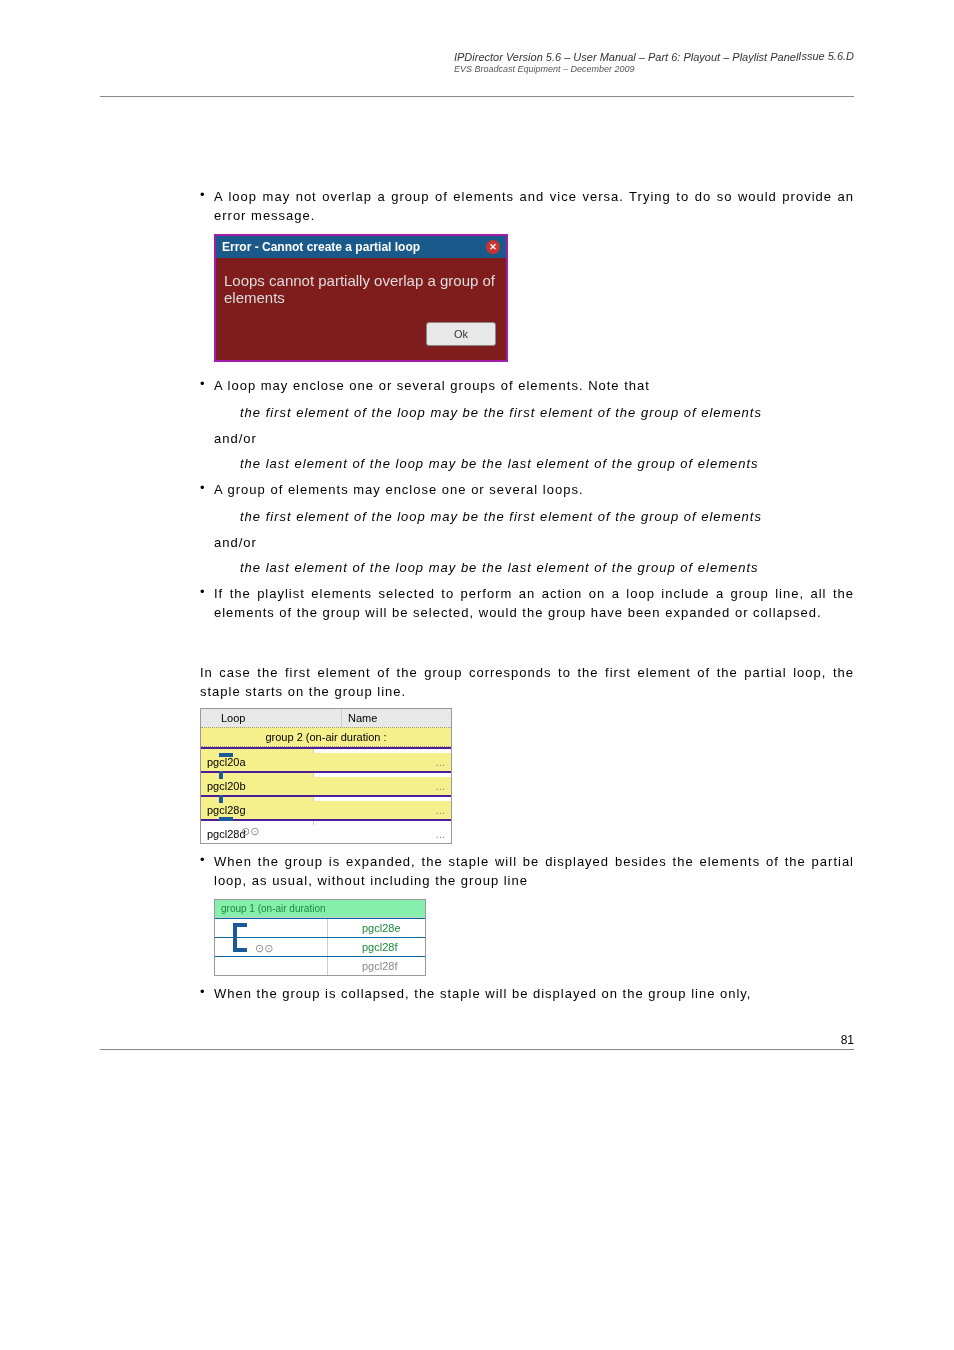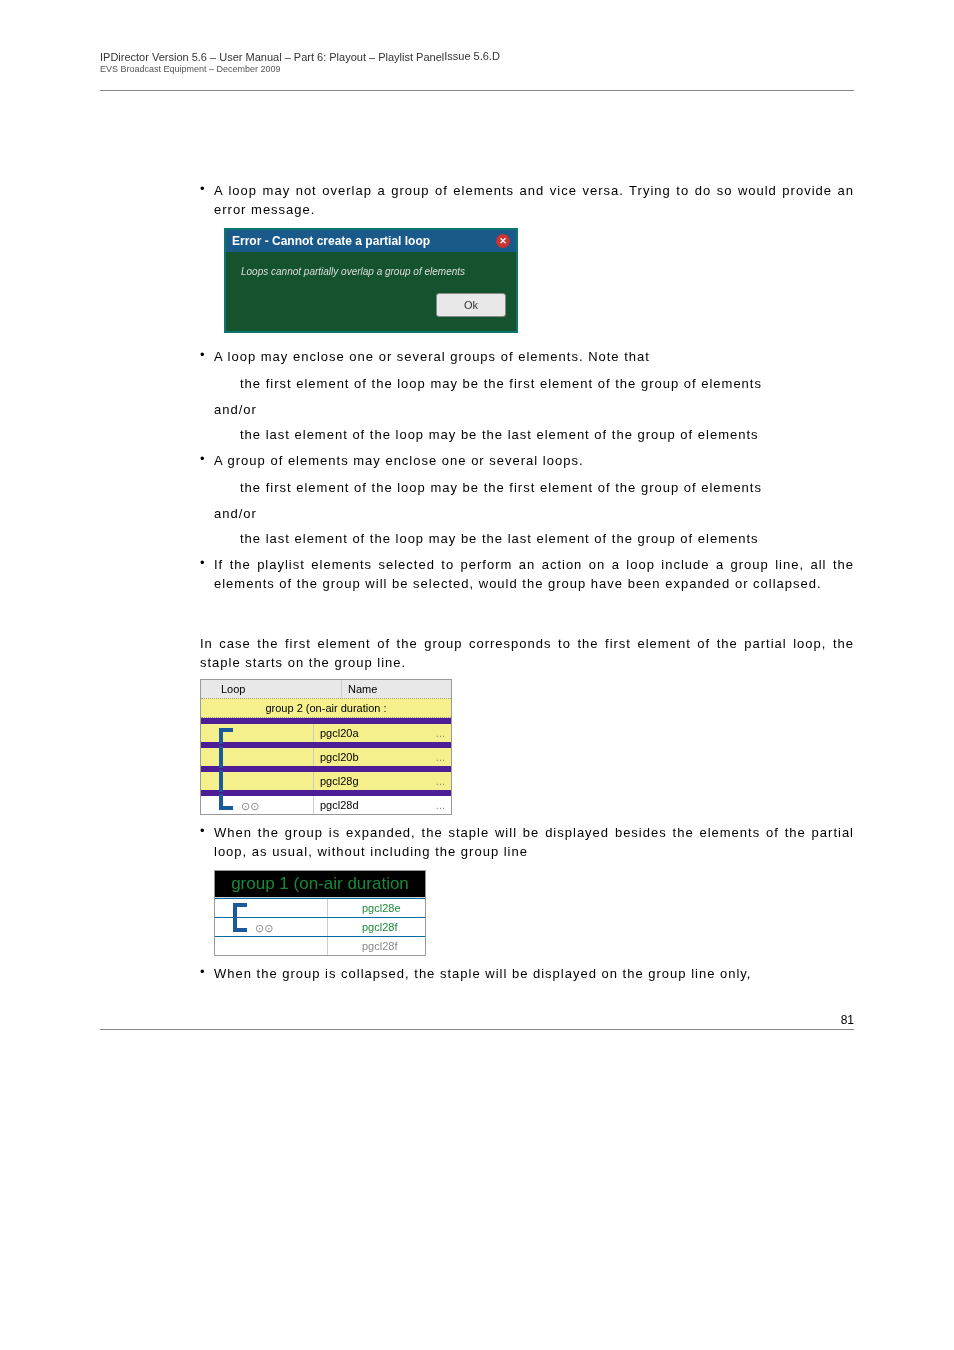--- a/index.html
+++ b/index.html
@@ -7,26 +7,27 @@
       padding: 0;
       font-family: Arial, sans-serif;
       background: #fff;
       width: 954px;
     }
     .page {
       padding: 50px 100px 30px 100px;
     }
     .header {
       display: flex;
-      justify-content: flex-start;
+      justify-content: flex-end;
       font-size: 11px;
       color: #333;
       border-bottom: 1px solid #888;
-      padding-bottom: 14px;
+      padding-bottom: 20px;
       margin-bottom: 90px;
+      font-style: italic;
     }
     .header-left {
       line-height: 1.3;
     }
     .header-sub {
       font-size: 9px;
       color: #555;
     }
     .content {
       margin-left: 100px;
@@ -50,42 +51,43 @@
     .bullet-text.nowrap {
       text-align: left;
     }
     .indent-text {
       margin-left: 40px;
       font-size: 13px;
       letter-spacing: 1px;
       line-height: 1.5;
       margin-bottom: 6px;
       margin-top: 0;
+      font-style: italic;
     }
     .indent-text2 {
       margin-left: 14px;
       font-size: 13px;
       letter-spacing: 1px;
       line-height: 1.5;
       margin-bottom: 6px;
       margin-top: 6px;
     }
     .body-para {
       font-size: 13px;
       letter-spacing: 1px;
       line-height: 1.5;
       margin-bottom: 6px;
       margin-top: 40px;
       text-align: justify;
     }
     .error-dialog {
       width: 290px;
-      border: 2px solid #0f766e;
-      background: #14532d;
-      margin: 8px 0 14px 24px;
+      border: 2px solid #a21caf;
+      background: #7f1d1d;
+      margin: 8px 0 14px 14px;
     }
     .error-title-bar {
       background: #1a5a8a;
       color: #fff;
       font-size: 12px;
       font-weight: bold;
       padding: 4px 6px;
       display: flex;
       justify-content: space-between;
       align-items: center;
@@ -97,23 +99,22 @@
       border-radius: 50%;
       display: flex;
       align-items: center;
       justify-content: center;
       color: #fff;
       font-size: 9px;
       font-weight: bold;
     }
     .error-body {
       color: #ddd;
-      font-size: 10px;
-      padding: 14px 8px 10px 15px;
-      font-style: italic;
+      font-size: 15px;
+      padding: 14px 8px 10px 8px;
     }
     .error-btn-row {
       text-align: right;
       padding: 6px 10px 14px 10px;
     }
     .ok-btn {
       background: #e8e8e8;
       border: 1px solid #888;
       border-radius: 3px;
       width: 68px;
@@ -139,21 +140,22 @@
     .table1-group {
       background: #f5f08c;
       padding: 3px 6px;
       text-align: center;
       border-top: 1px dotted #999;
       border-bottom: 1px dotted #999;
       font-size: 11px;
     }
     .table1-row {
       display: flex;
-      border-top: 6px solid #4c1d95;
+      border-top: 2px solid #4c1d95;
+      flex-direction: column;
     }
     .cell-loop {
       width: 100px;
       padding: 2px 6px;
       border-right: 1px solid #ccc;
       position: relative;
     }
     .cell-name {
       flex: 1;
       padding: 3px 6px;
@@ -197,25 +199,25 @@
       color: #888;
       font-size: 11px;
     }
     .table2 {
       border: 1px solid #999;
       margin: 6px 0 8px 14px;
       width: 210px;
       font-size: 11px;
     }
     .table2-group {
-      background: #000000;
+      background: #86efac;
       color: #1a8a3a;
       padding: 3px 6px;
-      text-align: center;
-      font-size: 17px;
+      text-align: left;
+      font-size: 10px;
       border-bottom: 1px solid #ccc;
     }
     .table2-row {
       display: flex;
       border-top: 1px solid #0369a1;
       gap: 28px;
     }
     .cell2-loop {
       width: 100px;
       padding: 2px 6px;

